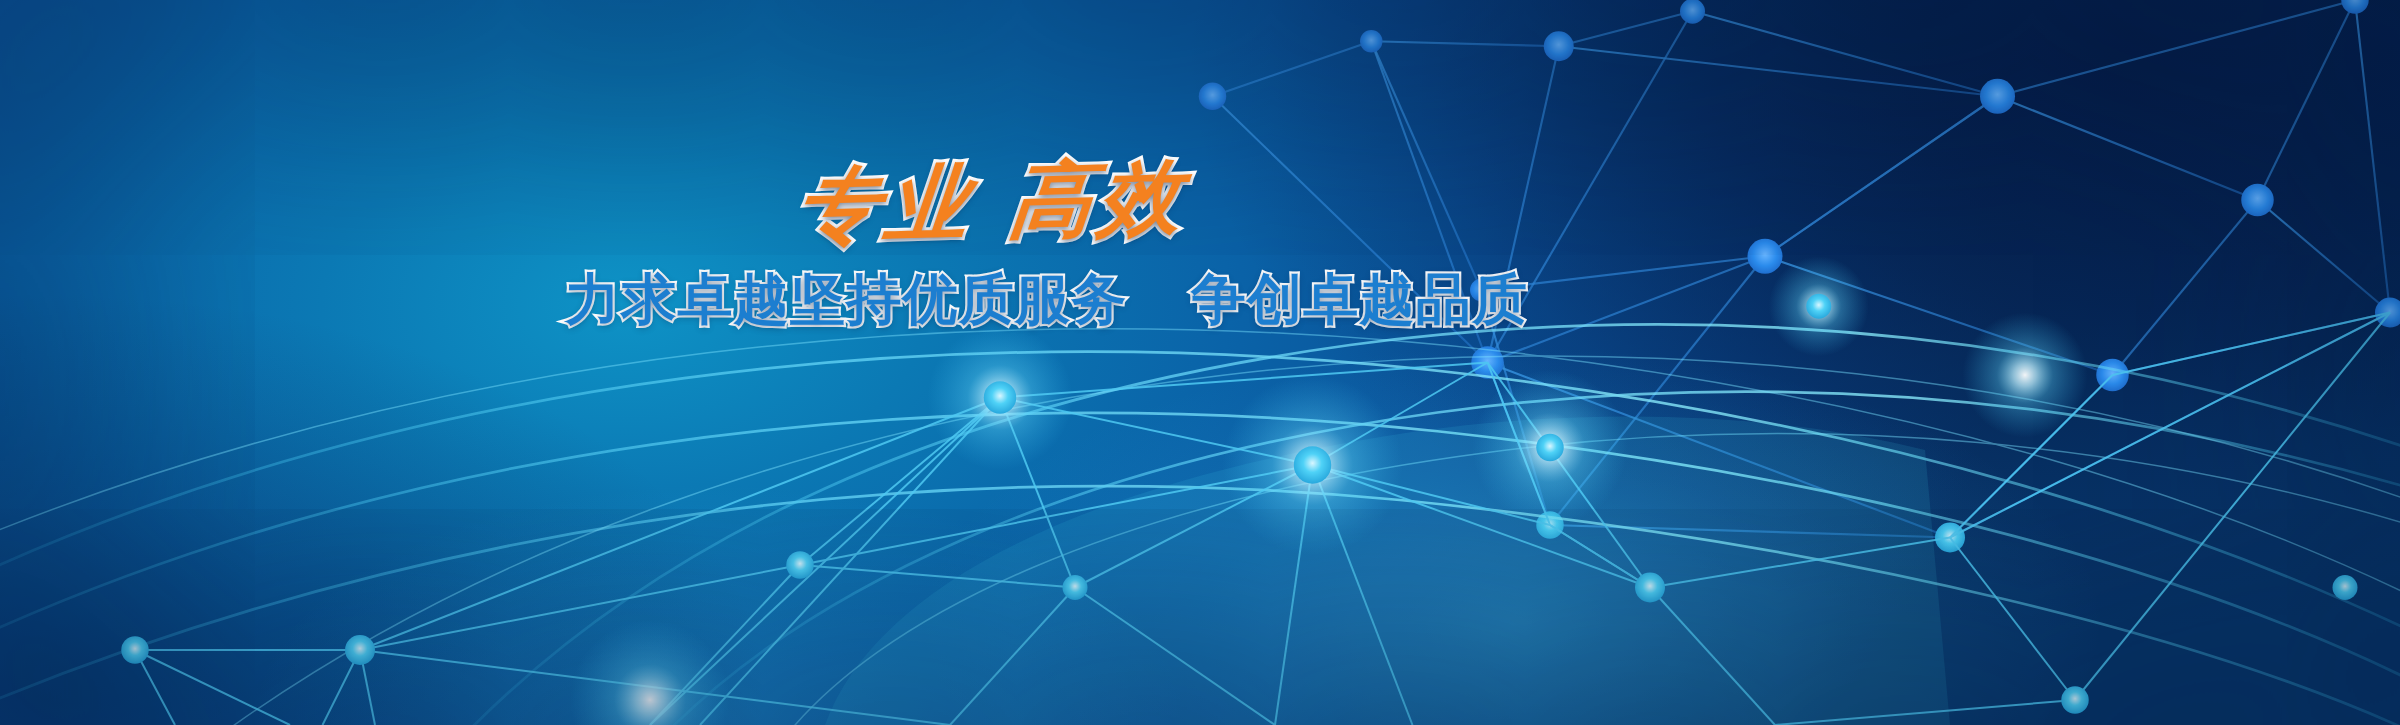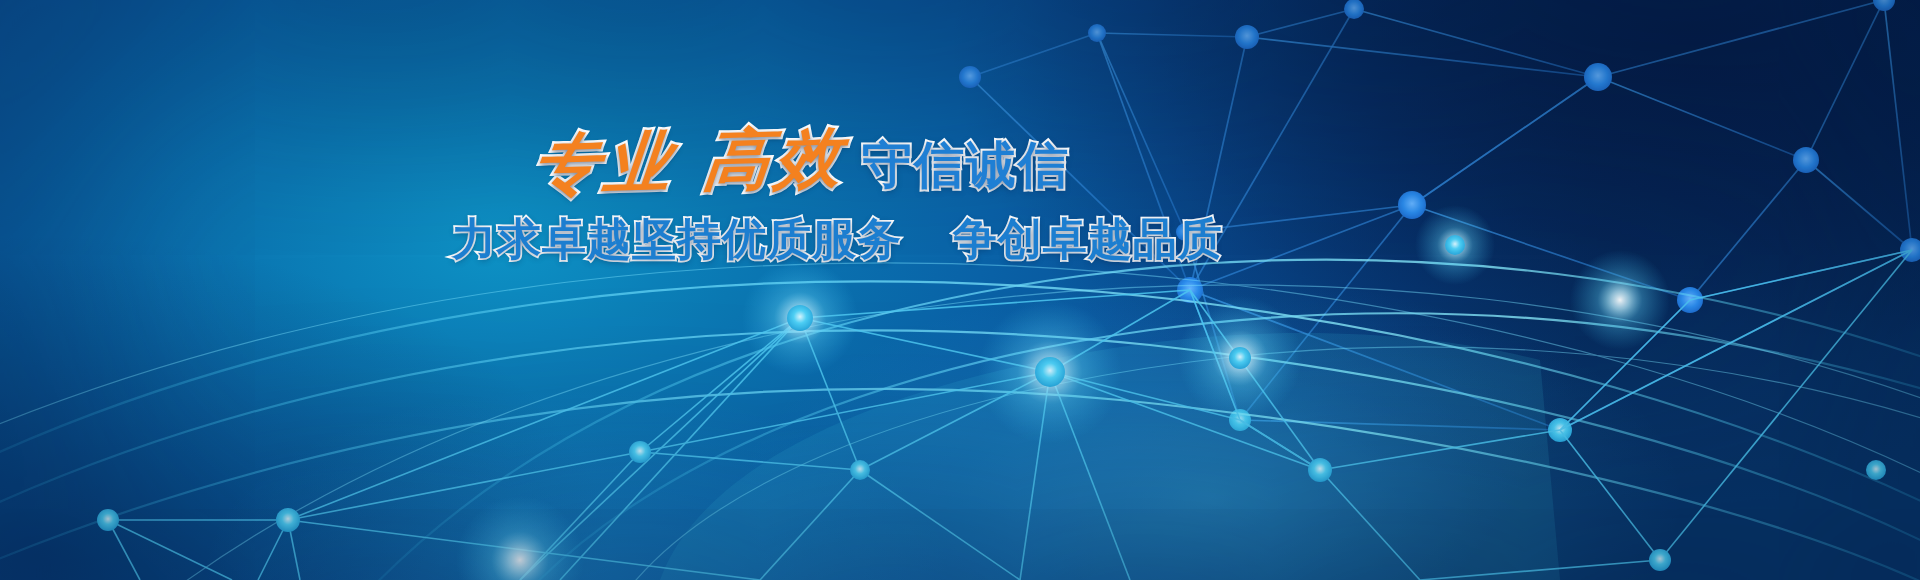--- a/index.html
+++ b/index.html
@@ -268,21 +268,20 @@
       <circle cx="1876" cy="470" r="10" fill="url(#nodeCyan)"></circle>
     </g>
   </svg>
 
   <div class="vignette"></div>
 
   <div class="text-block">
 
     <div class="headline">
       <span class="hl-brush">专业 高效</span>
-      <span class="hl-plain">守信诚信</span>
     </div>
 
     <div class="subline">
       <span>力求卓越坚持优质服务</span>
       <span class="gap"></span>
       <span>争创卓越品质</span>
     </div>
 
   </div>
 

